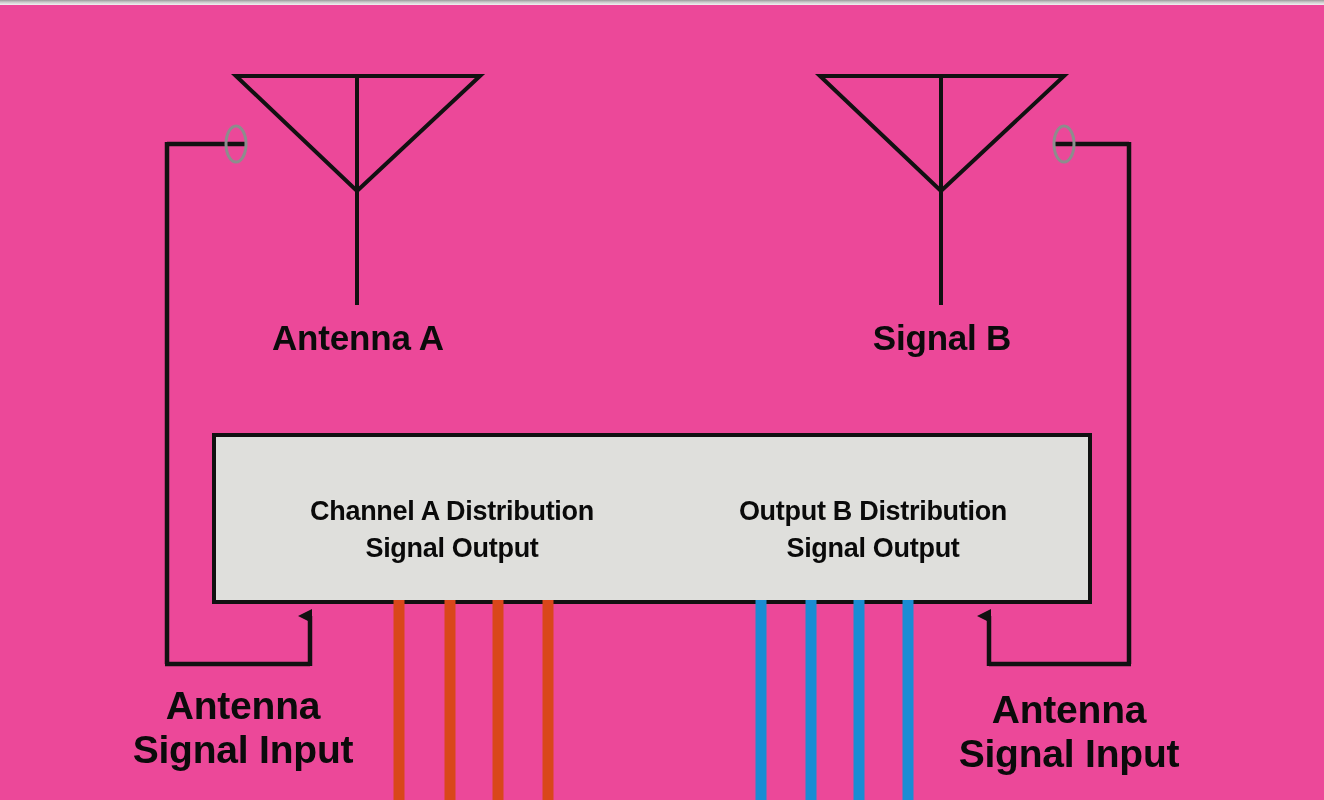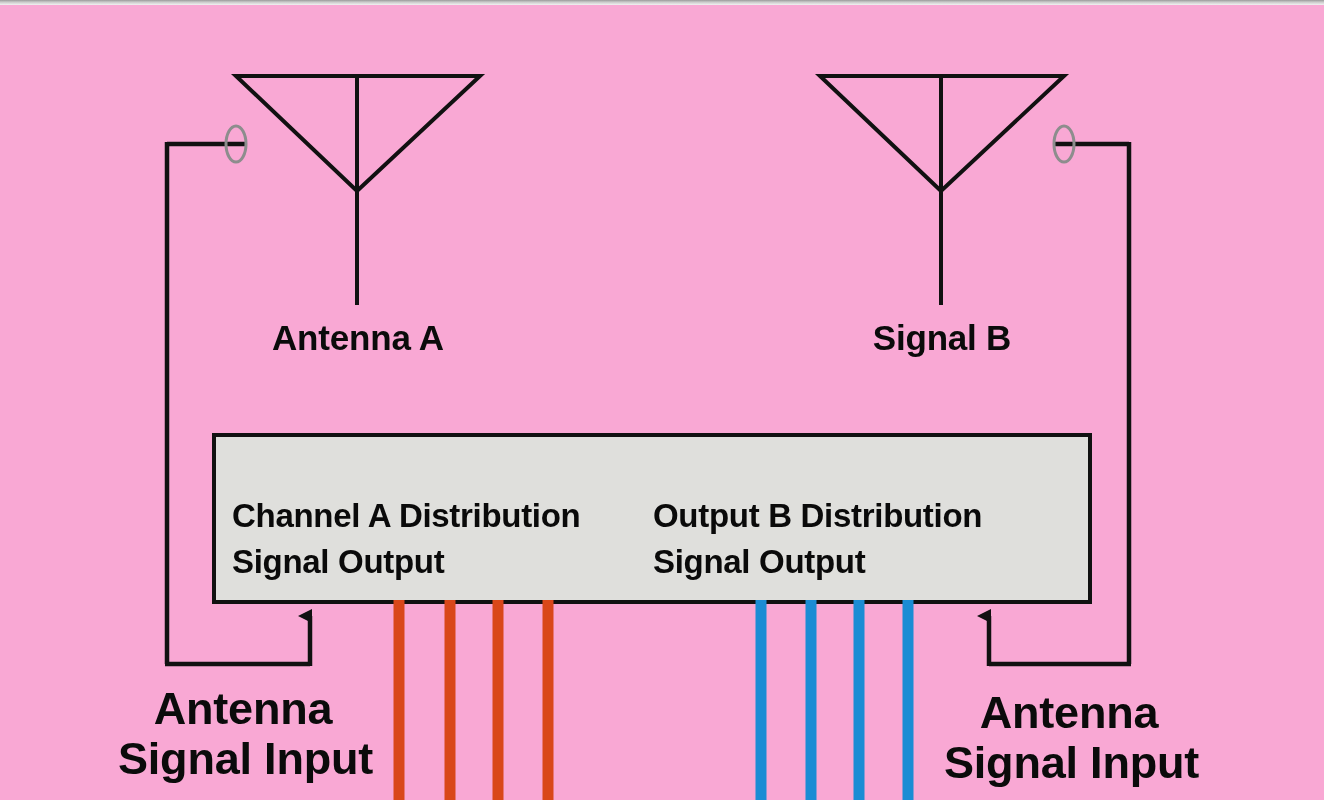--- a/index.html
+++ b/index.html
@@ -8,21 +8,21 @@
     padding: 0;
     background: #ffffff;
   }
   body {
     font-family: "Liberation Sans", sans-serif;
   }
   #stage {
     position: relative;
     width: 1324px;
     height: 800px;
-    background: #f9a8d4;
+    background: #ec4899;
     overflow: hidden;
   }
   #top-border {
     position: absolute;
     left: 0;
     top: 0;
     width: 1324px;
     height: 5px;
     background: linear-gradient(to bottom, #9a9a9a 0%, #c9c9c9 40%, #f2f2f2 100%);
   }
@@ -37,28 +37,29 @@
     font-weight: 700;
     letter-spacing: -0.2px;
     white-space: nowrap;
     text-align: center;
     line-height: 1.12;
   }
   .lbl-antenna {
     font-size: 35px;
   }
   .lbl-input {
-    font-size: 45px;
+    font-size: 39px;
   }
   .box-label {
     position: absolute;
     color: #0a0a0a;
     font-weight: 700;
-    font-size: 33px;
+    font-size: 27px;
     line-height: 1.38;
+    text-align: center;
     letter-spacing: -0.3px;
     white-space: nowrap;
   }
 </style>
 </head>
 <body>
 
 <div id="stage">
 
   <div id="top-border"></div>

